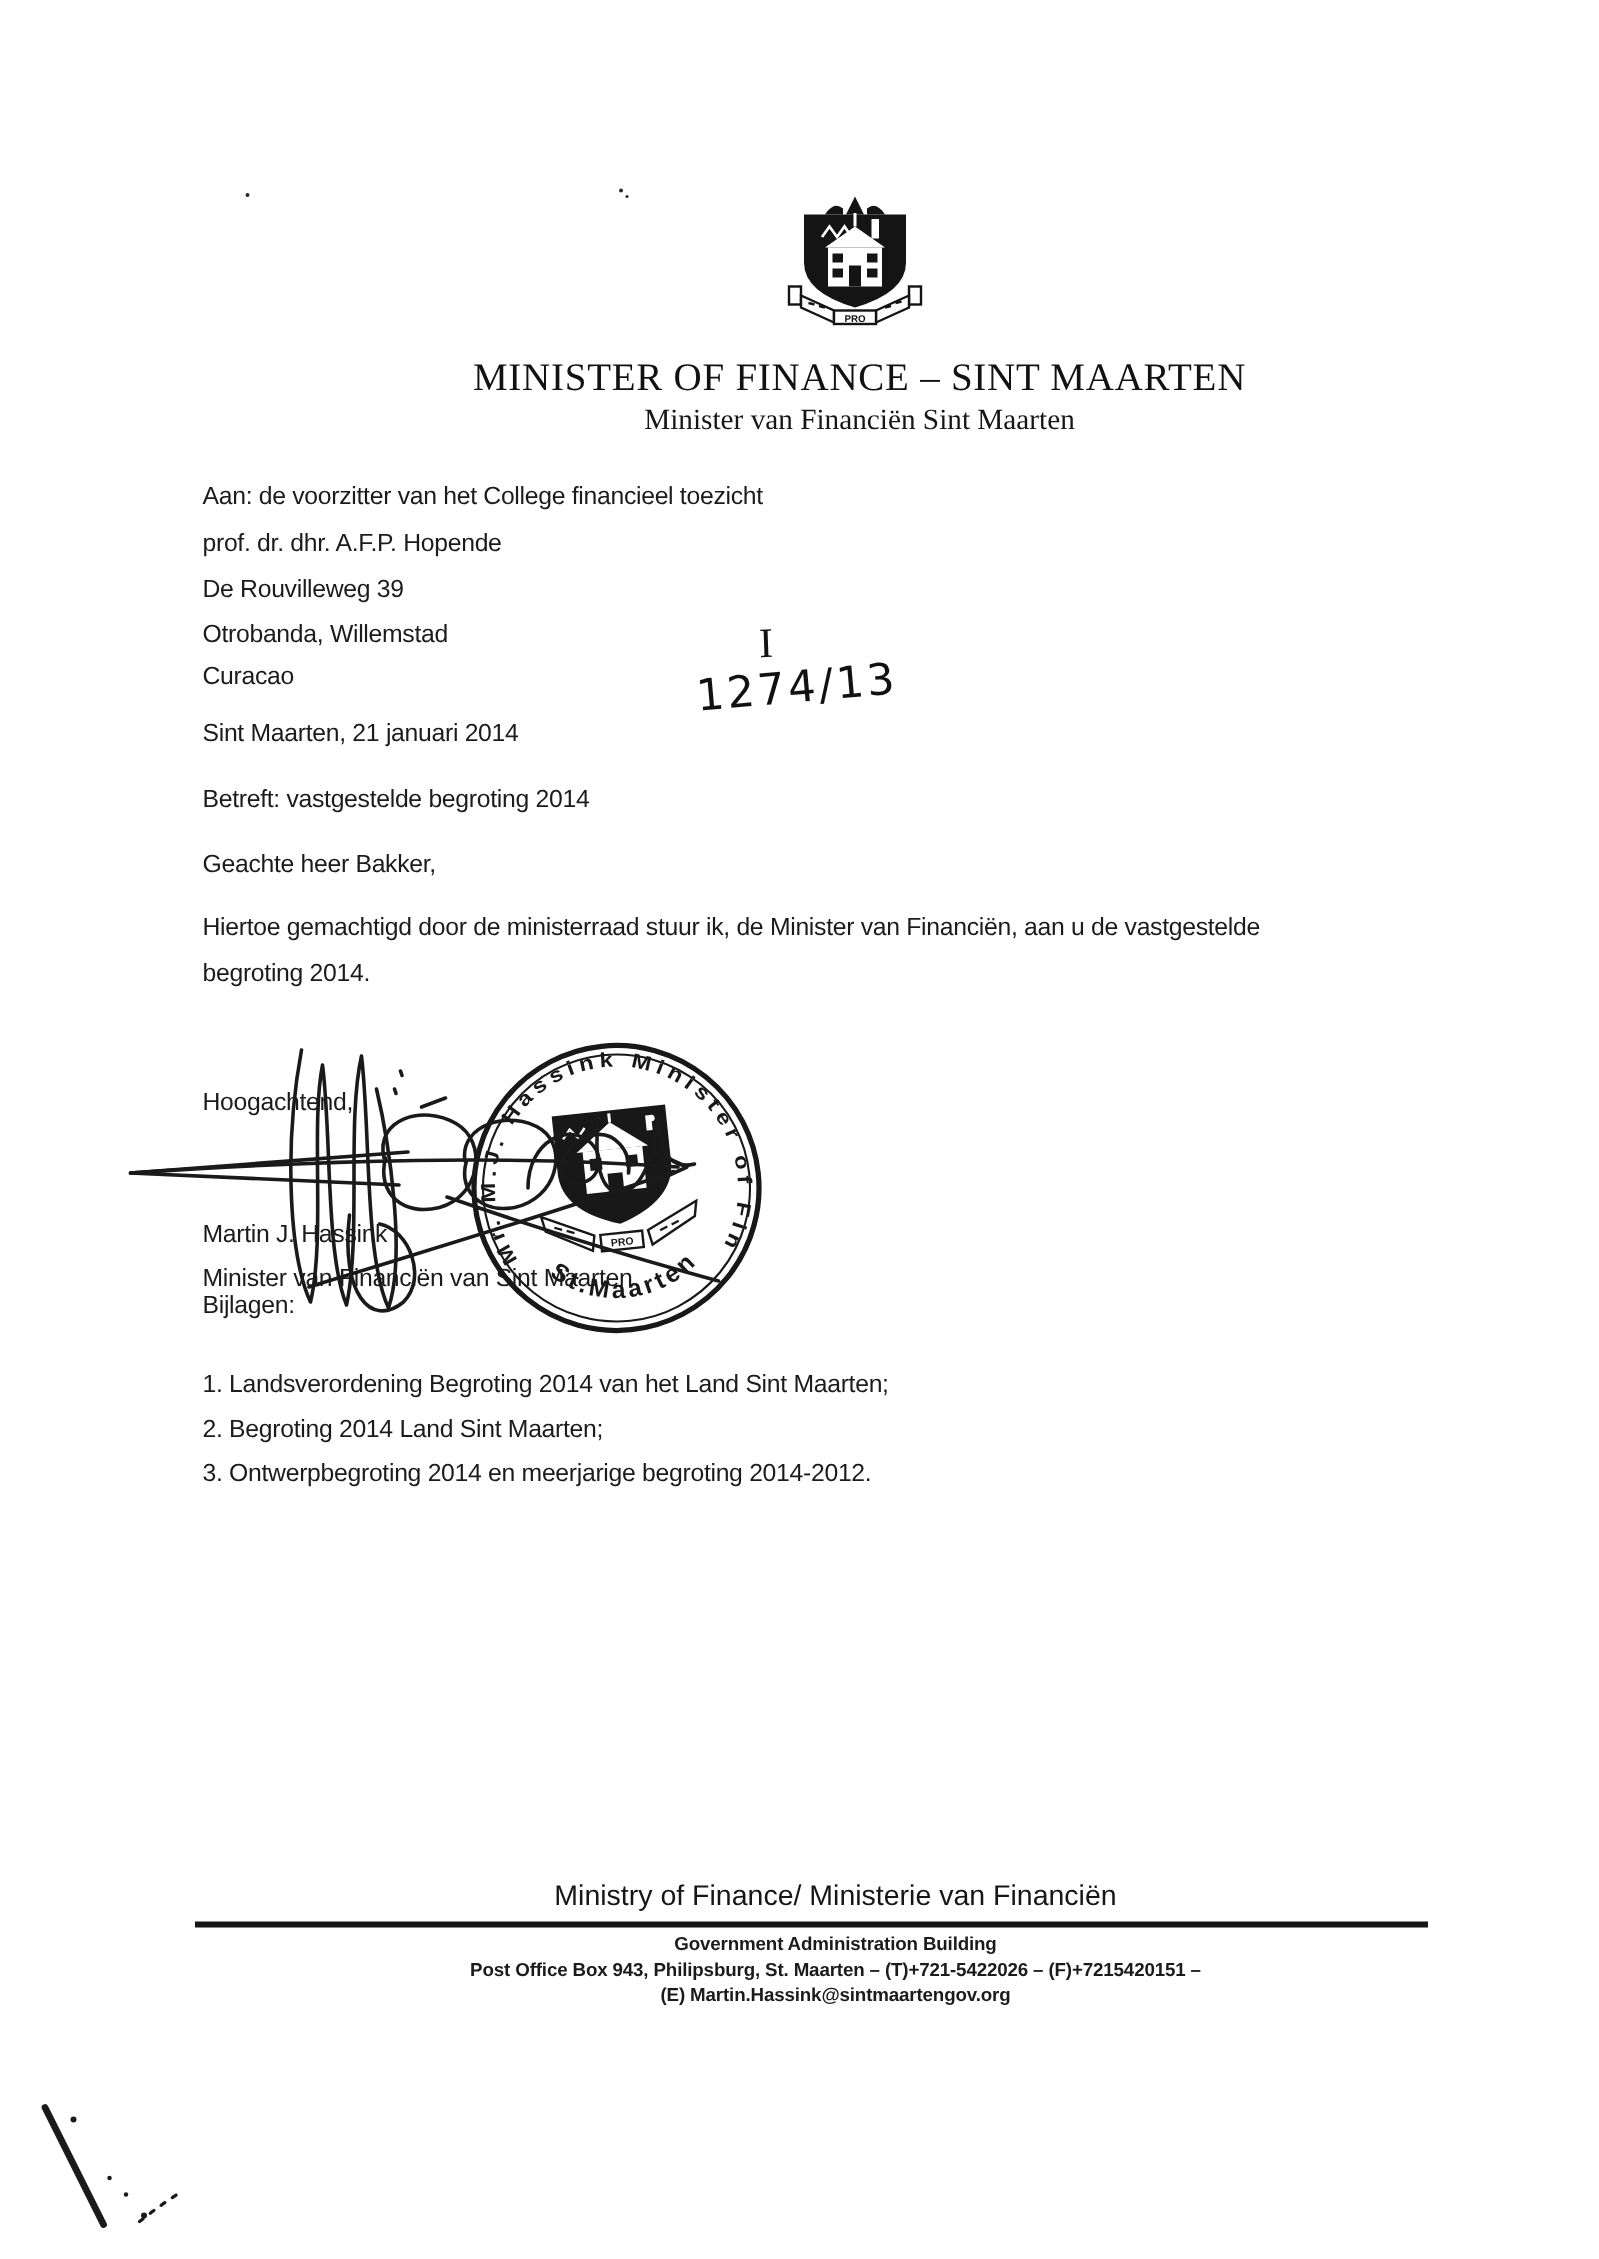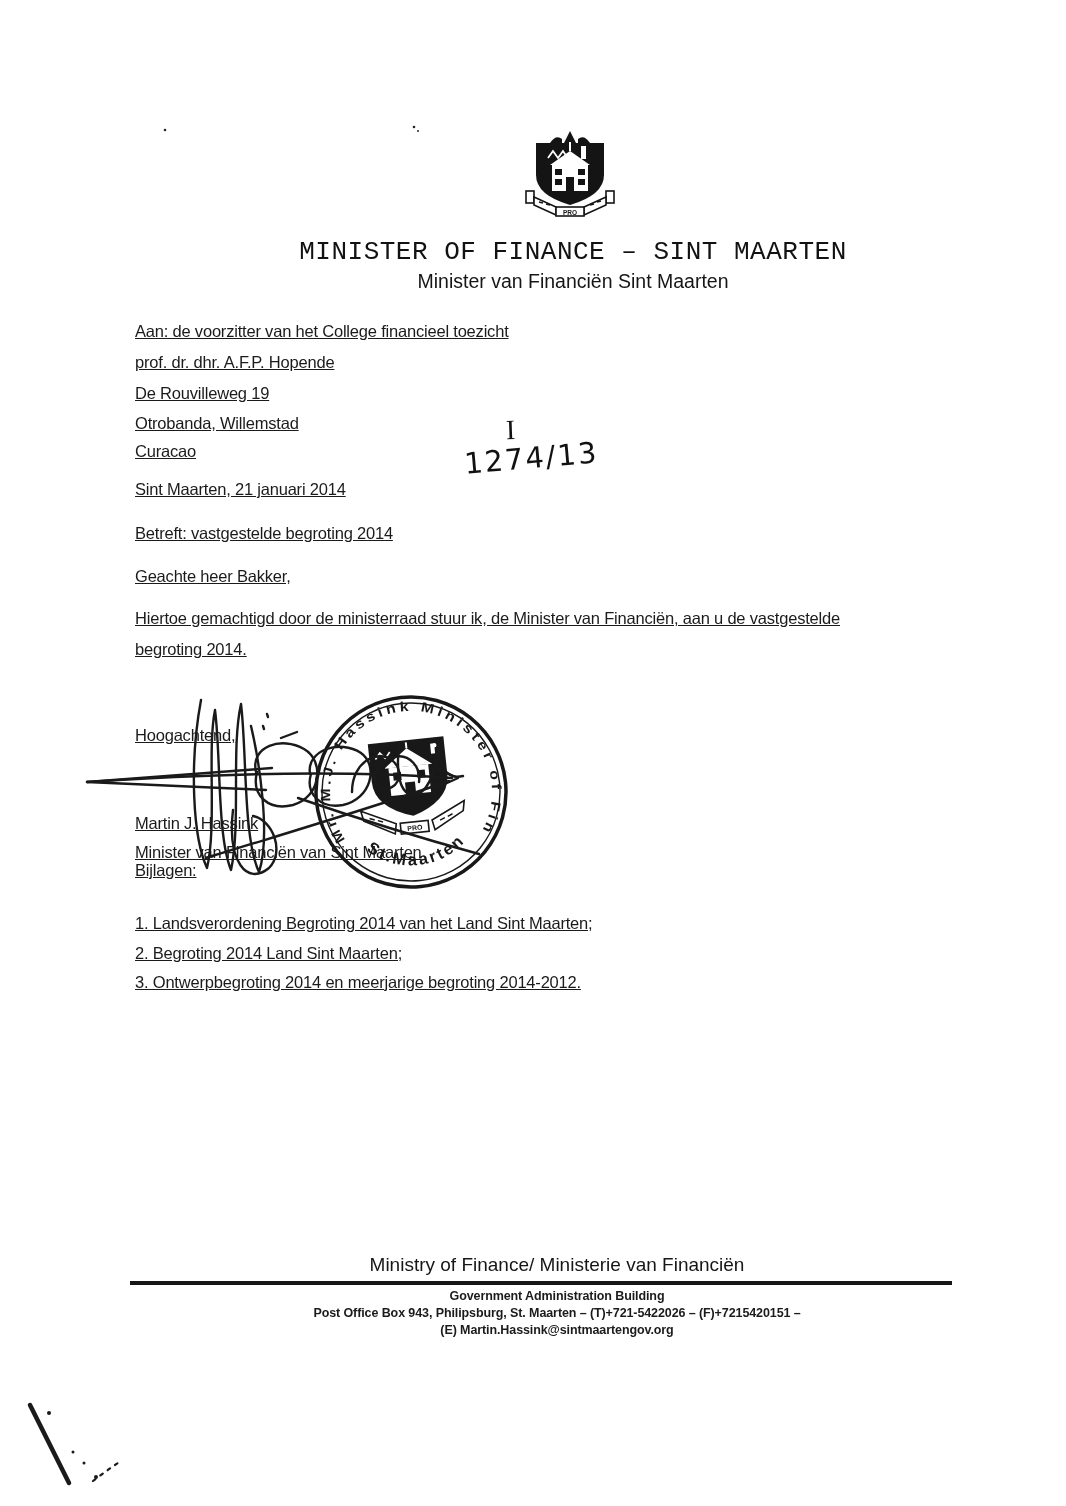--- a/index.html
+++ b/index.html
@@ -5,30 +5,30 @@
   html,body{margin:0;padding:0;background:#e8e8e8;}
   .page{
     position:relative;width:1066px;height:1506px;background:#ffffff;
     margin:0 auto;overflow:hidden;
     font-family:"Liberation Sans",sans-serif;color:#1b1b1b;
   }
   
   .crest{position:absolute;left:522px;top:127px;width:96px;height:92px;}
   .h-title{
     position:absolute;left:80px;top:237px;width:986px;text-align:center;
-    font-family:Liberation Mono, monospace;font-size:26px;letter-spacing:.5px;
+    font-family:Liberation Serif, serif;font-size:26px;letter-spacing:.5px;
     color:#121212;white-space:nowrap;
   }
   .h-subtitle{
     position:absolute;left:80px;top:270px;width:986px;text-align:center;
-    font-family:Liberation Sans, sans-serif;font-size:19.5px;color:#161616;white-space:nowrap;
+    font-family:Liberation Serif, serif;font-size:19.5px;color:#161616;white-space:nowrap;
   }
   
   .l{position:absolute;left:135px;white-space:nowrap;font-size:16.5px;
-     letter-spacing:-.2px;line-height:20px;color:#1b1b1b;text-decoration:underline;}
+     letter-spacing:-.2px;line-height:20px;color:#1b1b1b;}
   .y-aan{top:321px}.y-prof{top:352px}.y-rouv{top:383px}.y-otro{top:413px}
   .y-cura{top:441px}.y-date{top:479px}.y-betr{top:523px}.y-gea{top:566px}
   .y-b1{top:608px}.y-b2{top:639px}.y-b3{top:679px}.y-hoog{top:725px}
   .y-name{top:813px}.y-role{top:842px}.y-bijl{top:860px}
   .y-a1{top:913px}.y-a2{top:943px}.y-a3{top:972px}
   
   .hw-roman{
     position:absolute;left:506px;top:414px;font-family:"Liberation Serif",serif;
     font-size:28px;font-weight:500;color:#111;transform:rotate(-2deg);
   }
@@ -81,21 +81,21 @@
     <path d="M17,75 l4,1 m3,1 l4,1" stroke="#141414" stroke-width="1.6" fill="none"></path>
     <path d="M68,78 l4,-1 m3,-2 l4,-1" stroke="#141414" stroke-width="1.6" fill="none"></path>
     <text x="48" y="87.5" text-anchor="middle" font-size="6.5" font-weight="bold" font-family="Liberation Sans, sans-serif" fill="#141414">PRO</text>
   </svg>
 
   <div class="h-title">MINISTER OF FINANCE – SINT MAARTEN</div>
   <div class="h-subtitle">Minister van Financiën Sint Maarten</div>
 
   <div class="l y-aan">Aan: de voorzitter van het College financieel toezicht</div>
   <div class="l y-prof">prof. dr. dhr. A.F.P. Hopende</div>
-  <div class="l y-rouv">De Rouvilleweg 19</div>
+  <div class="l y-rouv">De Rouvilleweg 39</div>
   <div class="l y-otro">Otrobanda, Willemstad</div>
   <div class="l y-cura">Curacao</div>
 
   <div class="hw-roman">I</div>
   <div class="hw-ref">1274/13</div>
 
   <div class="l y-date">Sint Maarten, 21 januari 2014</div>
   <div class="l y-betr">Betreft: vastgestelde begroting 2014</div>
   <div class="l y-gea">Geachte heer Bakker,</div>
   <div class="l y-b1">Hiertoe gemachtigd door de ministerraad stuur ik, de Minister van Financiën, aan u de vastgestelde</div>

